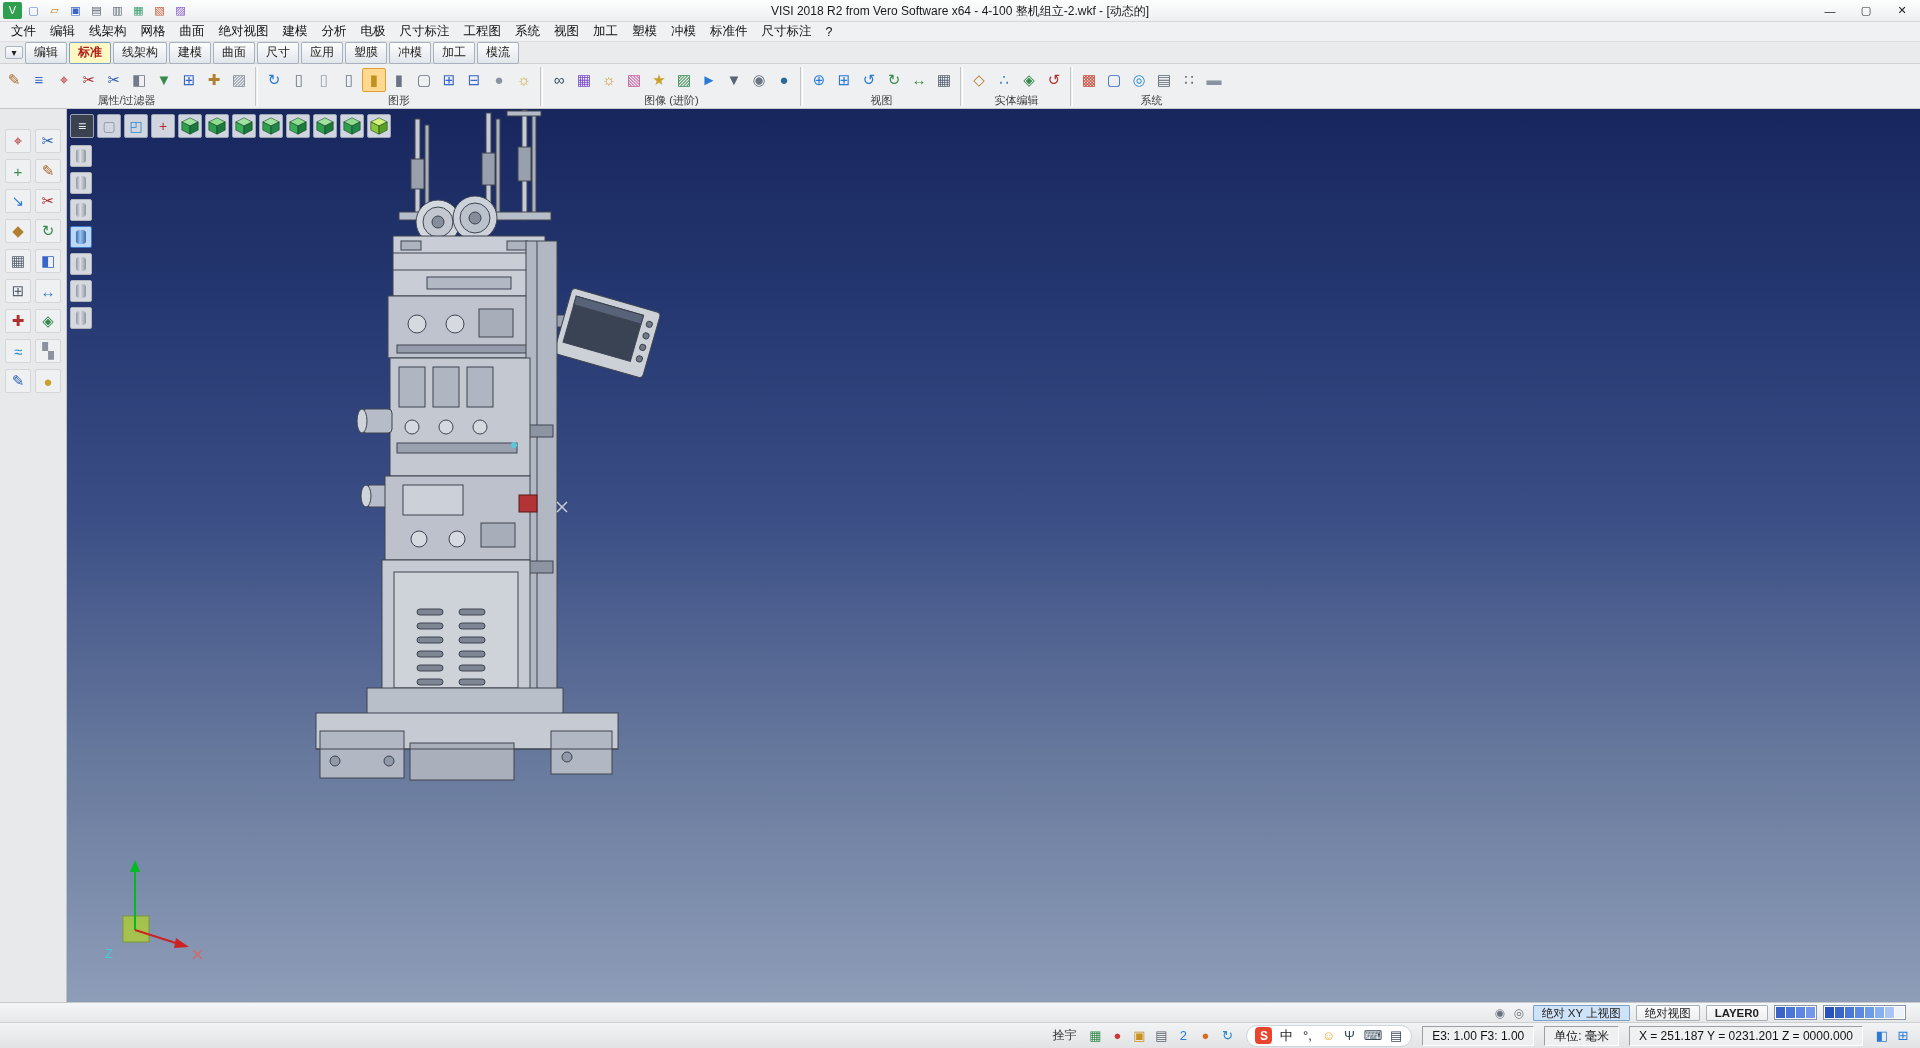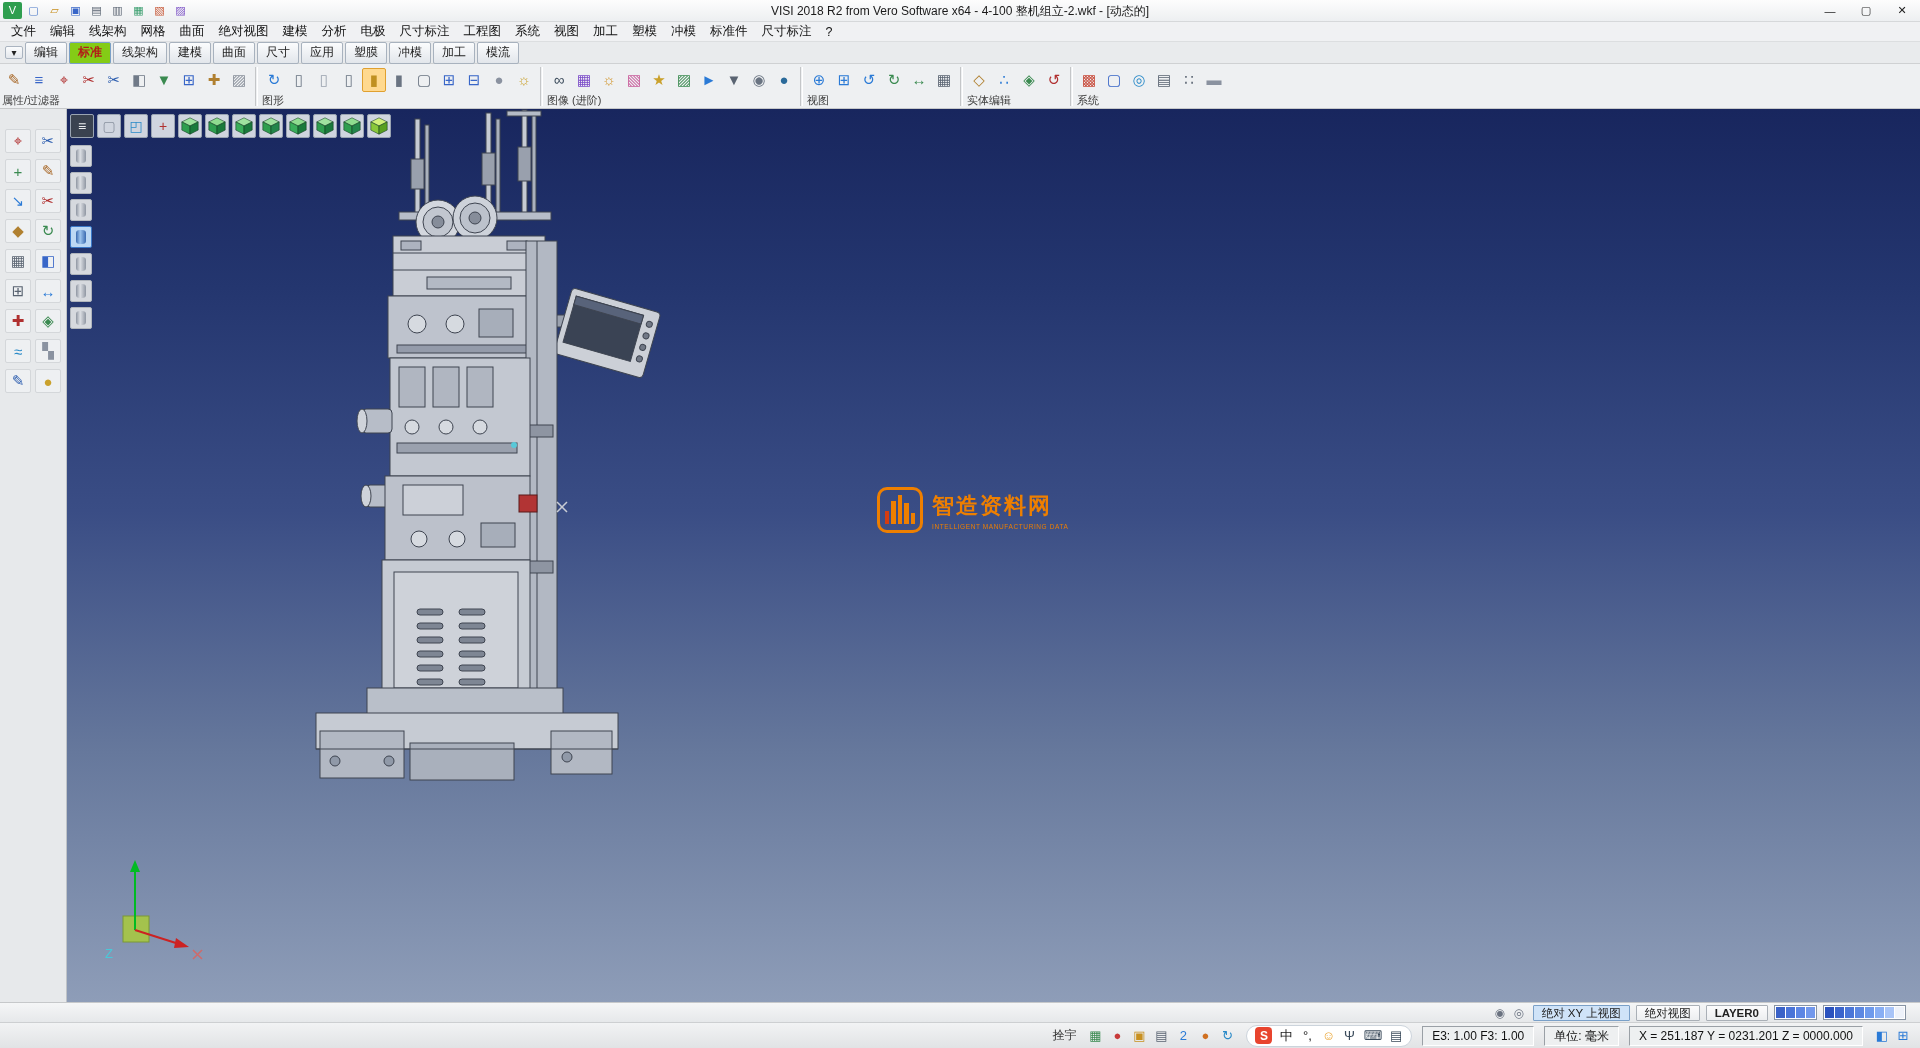--- a/index.html
+++ b/index.html
@@ -24,31 +24,31 @@
     align-items:center;padding-left:4px;font-size:12.5px;color:#111;}
   .menu-item{padding:2px 7px;cursor:default;}
 
   
   .tabbar{height:22px;background:#e9ebed;border-bottom:1px solid #cfd1d3;display:flex;
     align-items:center;gap:2px;padding-left:5px;font-size:12px;color:#222;}
   .tab-overflow{width:18px;text-align:center;border:1px solid #aab4c0;
     background:linear-gradient(#fbfcfd,#e3e7ec);border-radius:2px;font-size:10px;}
   .tab{padding:1px 8px 2px;border:1px solid #a8b2be;border-radius:2px;
     background:linear-gradient(#fbfcfd,#e2e6eb);}
-  .tab.active{background:#84cc16;border-color:#7aa0c8;color:#b02018;font-weight:bold;}
+  .tab.active{background:#fef9c3;border-color:#7aa0c8;color:#b02018;font-weight:bold;}
 
   
   .toolbar{height:45px;background:#eef0f2;border-bottom:1px solid #c6c8ca;display:flex;
     align-items:stretch;padding:1px 2px 0;}
   .tb-group{display:flex;flex-direction:column;}
   .tb-icons{display:flex;gap:1px;height:29px;align-items:center;}
   .ticon{width:24px;height:24px;display:flex;align-items:center;justify-content:center;
     font-size:15px;border-radius:2px;border:1px solid transparent;}
   .ticon.active{background:#ffd98f;border-color:#e0a030;}
-  .tb-label{font-size:11px;color:#3c3c3c;text-align:left;height:14px;line-height:13px;}
+  .tb-label{font-size:11px;color:#3c3c3c;text-align:center;height:14px;line-height:13px;}
   .tb-sep{width:3px;margin:2px 4px;border-left:1px solid #c4c6c8;border-right:1px solid #ffffff;}
 
   
   .main{position:absolute;top:109px;left:0;right:0;bottom:46px;display:flex;}
   .left-panel{width:67px;background:#e7e9eb;border-right:1px solid #bfc3c7;padding-top:20px;
     display:grid;grid-template-columns:26px 26px;gap:6px 4px;justify-content:center;
     align-content:start;}
   .licon{width:26px;height:24px;display:flex;align-items:center;justify-content:center;
     font-size:15px;border-radius:2px;background:#eef0f2;border:1px solid #d4d7da;}
 
@@ -462,33 +462,20 @@
             <span class="cyl"></span>
           </span>
           <span class="cyl-btn">
             <span class="cyl"></span>
           </span>
           <span class="cyl-btn">
             <span class="cyl"></span>
           </span>
         </div>
 
-      <div class="watermark">
-        <div class="wm-logo">
-          <span></span>
-            <span></span>
-            <span></span>
-            <span></span>
-            <span></span>
-        </div>
-        <div class="wm-text">
-          <div class="wm-title">智造资料网</div>
-          <div class="wm-sub">INTELLIGENT MANUFACTURING DATA</div>
-        </div>
-      </div>
 
       <svg class="triad" width="140" height="120" viewBox="0 0 140 120">
         <rect x="28" y="60" width="26" height="26" fill="#aacb3c" opacity="0.85" stroke="#7a9a20"></rect>
         <line x1="40" y1="74" x2="40" y2="14" stroke="#00bb22" stroke-width="2"></line>
         <polygon points="40,4 35,16 45,16" fill="#00bb22"></polygon>
         <line x1="40" y1="74" x2="84" y2="88" stroke="#cc2222" stroke-width="2"></line>
         <polygon points="94,91 81,82 79,92" fill="#cc2222"></polygon>
         <text x="10" y="102" fill="#49c8d8" font-size="13">Z</text>
         <path d="M98,94 l9,9 M107,94 l-9,9" stroke="#d06a6a" stroke-width="1.5" fill="none"></path>
       </svg>

